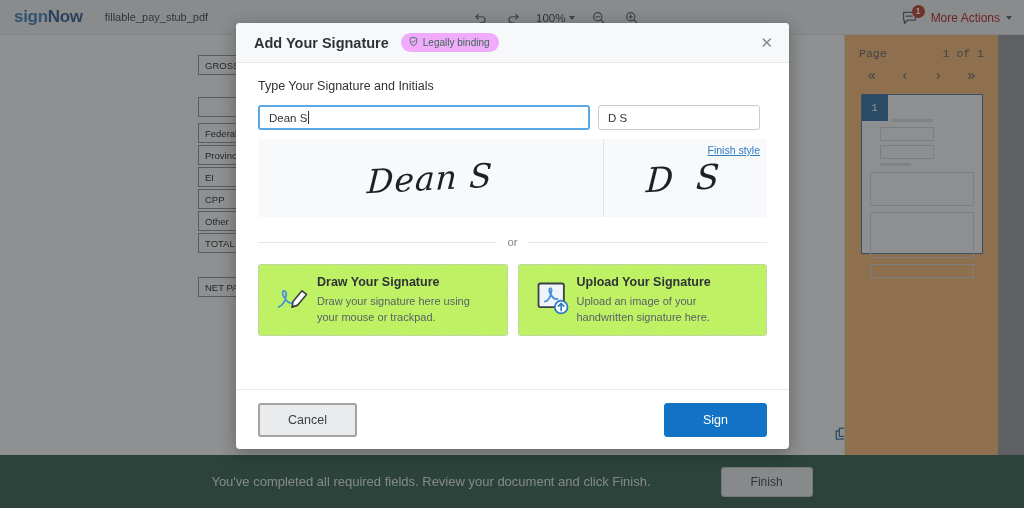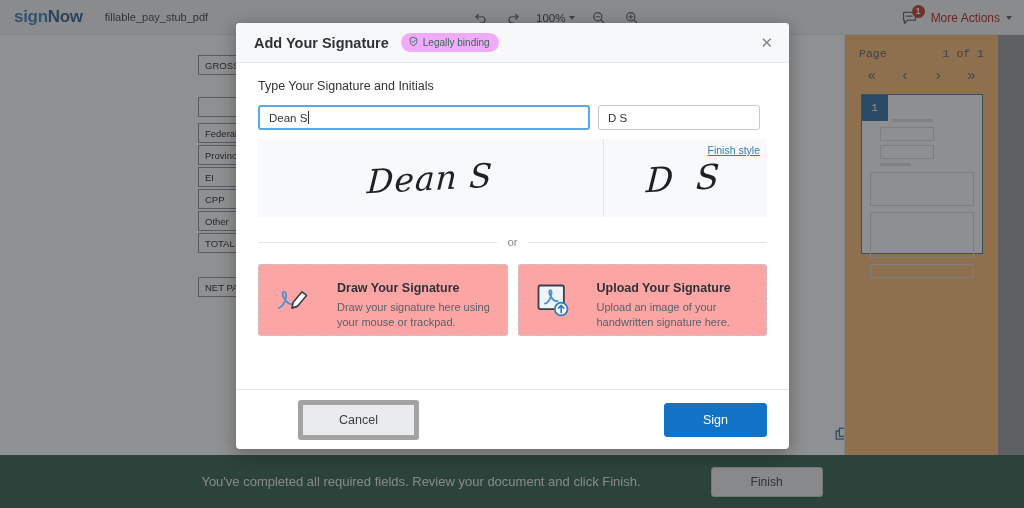--- a/index.html
+++ b/index.html
@@ -114,21 +114,21 @@
 
   
   .bottombar {
     position: absolute; bottom: 0; left: 0; width: 1024px; height: 53px;
     background: #2f5e4a;
     display: flex; align-items: center; justify-content: center; gap: 70px;
   }
   .bottom-msg { font-size: 13px; color: #e7efe9; }
   .finish-btn {
     background: #eef0f1; color: #3a3f44; border: 1px solid #c9ccd0;
-    border-radius: 3px; font-size: 12px; padding: 7px 39px; cursor: pointer;
+    border-radius: 3px; font-size: 12px; padding: 7px 29px; cursor: pointer;
     font-family: "Liberation Sans", sans-serif;
   }
 
   
   .dim-overlay {
     position: absolute; inset: 0; background: rgba(40,42,45,0.52); z-index: 40;
   }
 
   
   .modal {
@@ -193,39 +193,38 @@
     display: flex; align-items: center; gap: 10px;
     margin-top: 19px; color: #80888f; font-size: 11.5px;
   }
   .or-divider:before, .or-divider:after {
     content: ""; flex: 1; height: 1px; background: #e4e7ea;
   }
 
   .choice-row { display: flex; gap: 10px; margin-top: 16px; }
   .choice-card {
     flex: 1; border: 1px dashed #c3c7cc; border-radius: 3px;
-    padding: 16px 14px; display: flex; gap: 24px; align-items: flex-start;
-    cursor: pointer; background: #fca5a5; height: 72px;
+    padding: 16px 14px; display: flex; gap: 4px; align-items: center;
+    cursor: pointer; background: #bef264; height: 72px;
   }
   .choice-title { font-size: 12.5px; color: #2f3337; font-weight: bold; margin-bottom: 5px; }
   .choice-desc { font-size: 11px; color: #5a6169; line-height: 1.38; }
 
   .modal-foot {
     height: 60px; border-top: 1px solid #e6e8ea;
     display: flex; align-items: center; justify-content: space-between;
     padding: 0 22px;
   }
   .btn {
     border-radius: 3px; font-size: 12.5px; cursor: pointer;
     font-family: "Liberation Sans", sans-serif;
   }
   .btn-cancel {
-    background: #e9ebec; color: #3a3f44; border: 5px solid #a3a3a3;
-    padding: 8px 36px;
-    margin-left: 40px;
+    background: #e9ebec; color: #3a3f44; border: 2px solid #a3a3a3;
+    padding: 8px 28px;
   }
   .btn-sign {
     background: #1273c6; color: #ffffff; border: 1px solid #1273c6;
     padding: 9px 38px;
   }
 </style>
 </head>
 <body>
 
 <div id="app-root">

